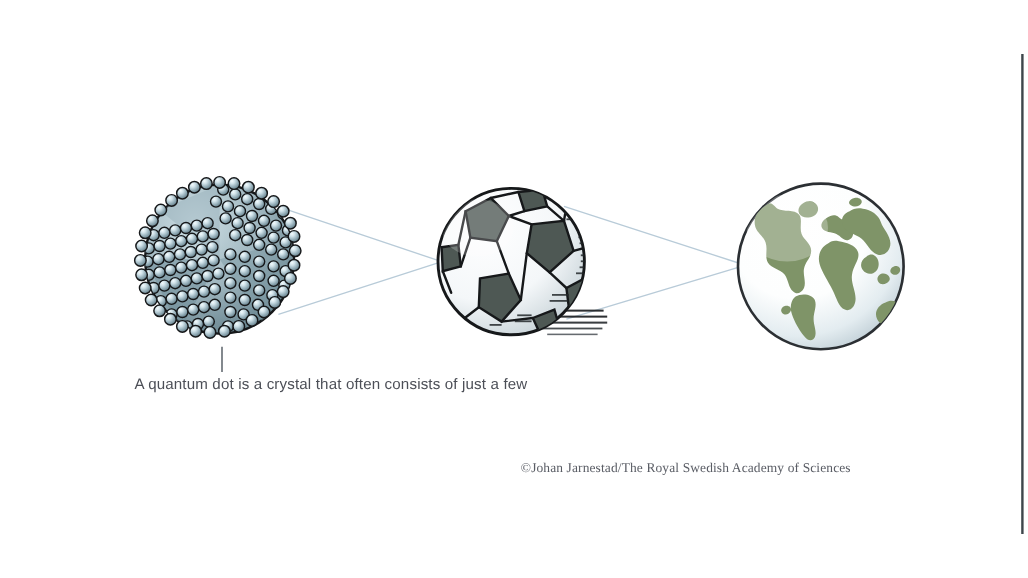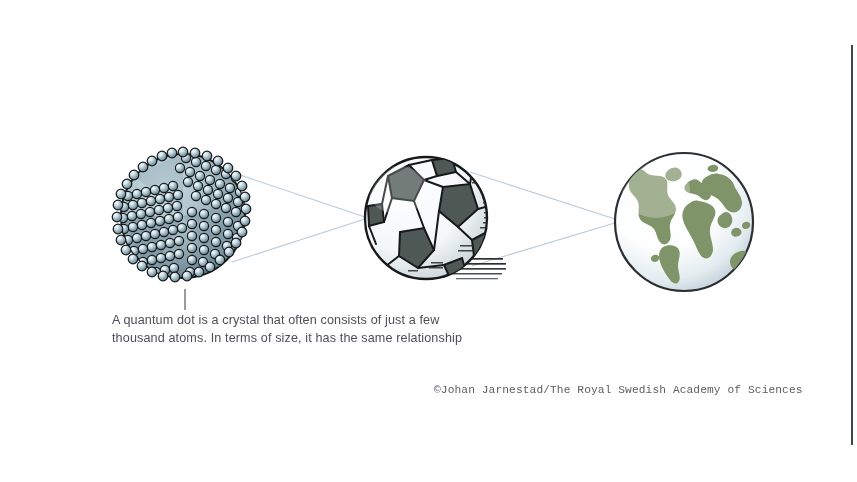--- a/index.html
+++ b/index.html
@@ -38,21 +38,21 @@
     font-size: 12.6px;
     line-height: 17.6px;
     color: #4c4f57;
     letter-spacing: 0.01em;
     white-space: nowrap;
   }
   .credit-line {
     position: absolute;
     left: 434px;
     top: 383px;
-    font-family: Liberation Mono, monospace;
+    font-family: Liberation Serif, serif;
     font-size: 11.2px;
     line-height: 14px;
     color: #5a5d65;
     letter-spacing: 0.01em;
     white-space: nowrap;
   }
   .edge-rule {
     position: absolute;
     left: 851px;
     top: 45px;
@@ -411,20 +411,19 @@
         <path d="M684,291 A69,69 0 0,0 753,222 A69,69 0 0,1 684,291 Z" fill="#8ba0ad" opacity="0.16"></path>
         <ellipse cx="656" cy="190" rx="34" ry="28" fill="#ffffff" opacity="0.28"></ellipse>
       </g>
     </g>
 
     <line x1="185" y1="289" x2="185" y2="310" stroke="#6d737a" stroke-width="1.4"></line>
   </svg>
 
   <div class="caption-block">
     <div class="caption-line">A quantum dot is a crystal that often consists of just a few</div>
-    <div class="caption-line">thousand atoms. In terms of size, it has the same relationship</div>
   </div>
 
   <div class="credit-line">©Johan Jarnestad/The Royal Swedish Academy of Sciences</div>
 
   <div class="edge-rule"></div>
 
 </div>
 
 </body></html>

